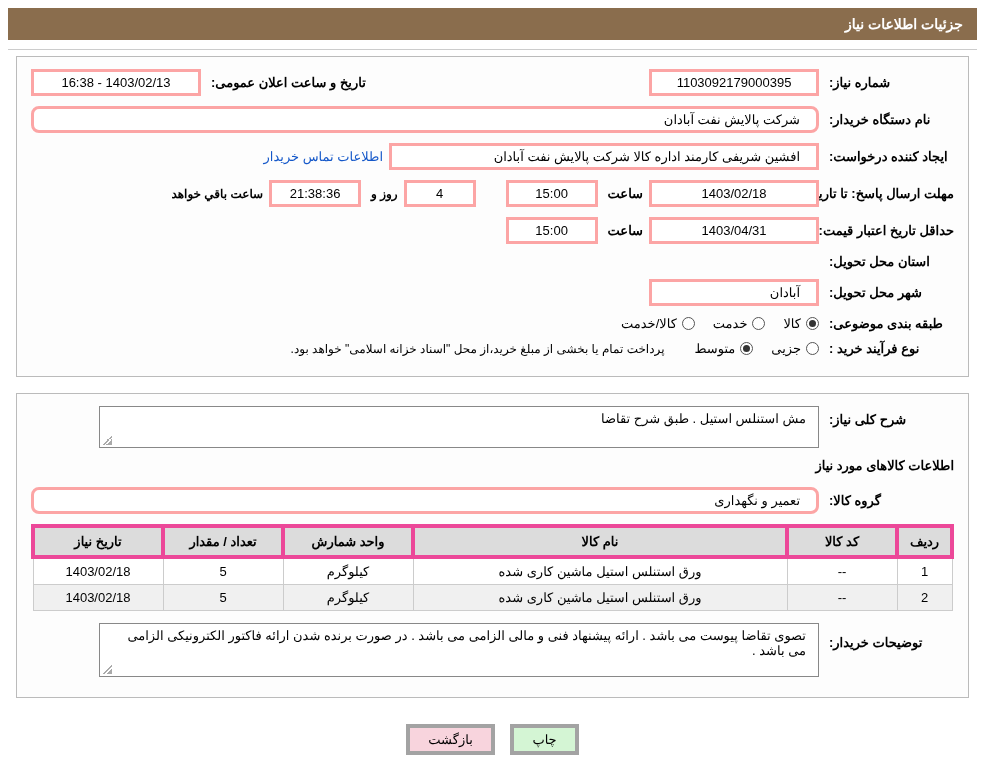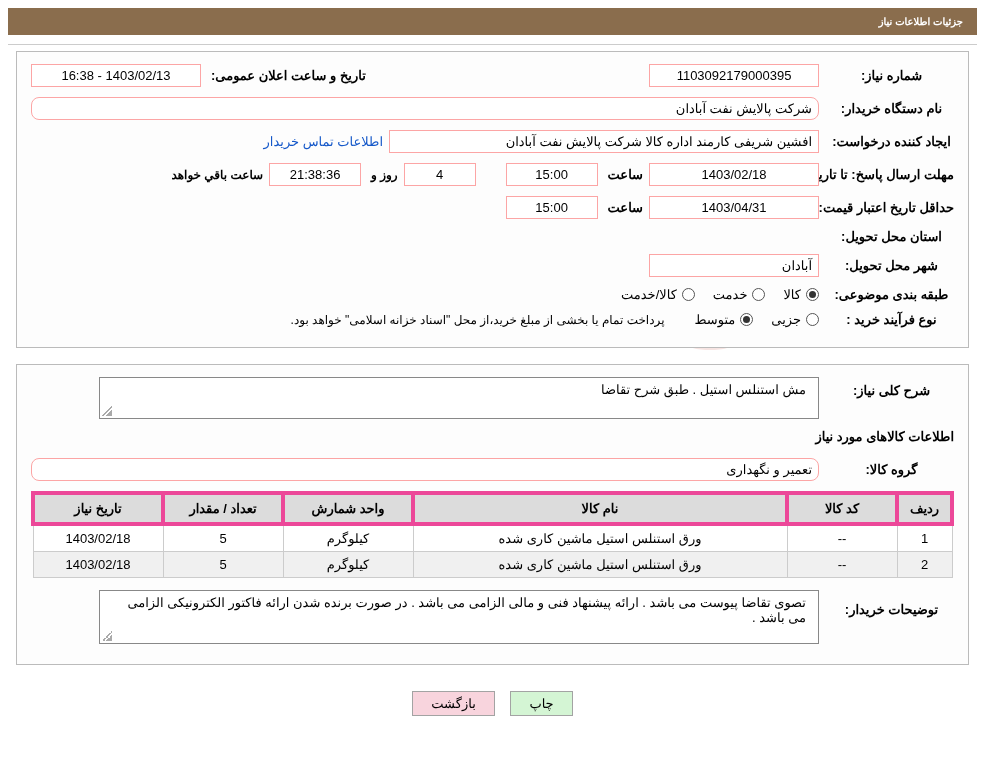--- a/index.html
+++ b/index.html
@@ -1,42 +1,42 @@
 <!DOCTYPE html>
 <html dir="rtl" lang="fa"><head>
 <meta charset="utf-8">
 <style>
 * { box-sizing: border-box; margin: 0; padding: 0; }
 body { font-family: Tahoma, Arial, sans-serif; font-size: 13px; background: #fff; color: #000; direction: rtl; }
 .container { width: 985px; height: 759px; position: relative; padding: 8px 8px 0 8px; }
-.header-bar { background: #8a6d4d; color: #fff; padding: 8px 14px; font-size: 10px; font-weight: bold; margin-bottom: 4px; }
+.header-bar { background: #8a6d4d; color: #fff; padding: 8px 14px; font-size: 14px; font-weight: bold; margin-bottom: 4px; }
 .thin-bar { height: 6px; background: #fff; margin-bottom: 6px; border-bottom:1px solid #ccc; }
 .panel { border: 1px solid #bbb; padding: 12px 14px 10px 14px; margin: 0 8px 16px 8px; background: #fdfdfd; position: relative; }
 .row { display: flex; align-items: center; margin-bottom: 10px; flex-wrap: nowrap; gap: 6px; }
 .label { font-weight: bold; white-space: nowrap; margin-left: 4px; }
-.label-fixed { width: 125px; text-align: center; }
-.input-box { border: 1px solid #fca5a5; background: #fff; padding: 3px 6px; min-height: 22px; display: inline-flex; align-items: center; justify-content: center; font-size: 13px; }
+.label-fixed { width: 125px; text-align: left; }
+.input-box { border: 3px solid #fca5a5; background: #fff; padding: 3px 16px; min-height: 22px; display: inline-flex; align-items: center; justify-content: center; font-size: 13px; }
 .w-170 { width: 170px; }
 .w-90 { width: 92px; }
 .w-70 { width: 72px; }
 .w-wide { flex: 1; min-width: 300px; justify-content: flex-start; border-radius: 8px; }
 .link-blue { color: #1558c9; cursor: pointer; text-decoration: none; white-space: nowrap; }
 .radio-group { display: flex; align-items: center; gap: 18px; }
 .radio-item { display: flex; align-items: center; gap: 5px; }
 .radio-circle { width: 13px; height: 13px; border: 1px solid #555; border-radius: 50%; display: inline-flex; align-items: center; justify-content: center; background: #fff; }
 .radio-dot { width: 7px; height: 7px; border-radius: 50%; background: #333; }
 .textarea-box { border: 1px solid #888; background: #fff; padding: 4px 12px; min-height: 42px; width: 720px; text-align: right; position: relative; }
 .textarea-resize { position: absolute; bottom: 2px; left: 2px; width: 10px; height: 10px; background: linear-gradient(135deg, transparent 50%, #aaa 50%, #aaa 60%, transparent 60%, transparent 70%, #aaa 70%); }
 .bold-title { font-weight: bold; margin: 10px 0 14px 0; font-size:13px; }
 table.items { width: 100%; border-collapse: collapse; margin-top: 4px; }
 table.items th { background: #dcdcdc; border: 4px solid #ec4899; padding: 6px 8px; font-weight: bold; text-align: center; font-size: 13px; }
 table.items td { border: 1px solid #ccc; padding: 5px 8px; text-align: center; background: #fff; font-size: 13px; }
 table.items tr.alt td { background: #f0f0f0; }
 .footer-bar { text-align: center; padding: 10px 0 14px 0; }
-.btn { border: 1px solid #a3a3a3; padding: 4px 18px; font-family: inherit; font-size: 13px; cursor: pointer; margin: 0 6px; }
+.btn { border: 4px solid #a3a3a3; padding: 4px 18px; font-family: inherit; font-size: 13px; cursor: pointer; margin: 0 6px; }
 .btn-print { background: #d4f5d4; }
 .btn-back { background: #f8d4dd; }
 .spacer { flex: 0 0 18px; }
 .watermark { position:absolute; top:250px; right:230px; opacity:0.13; font-size:52px; font-weight:bold; color:#c0392b; pointer-events:none; z-index:0; letter-spacing:1px; display:flex; align-items:center; gap:10px;}
 .watermark-shield { width:90px; height:100px; border:6px solid #c0392b; border-radius:10px 10px 40px 40px; position:relative; }
 .small-txt { font-size:12px; }
 </style>
 </head>
 <body>
 

